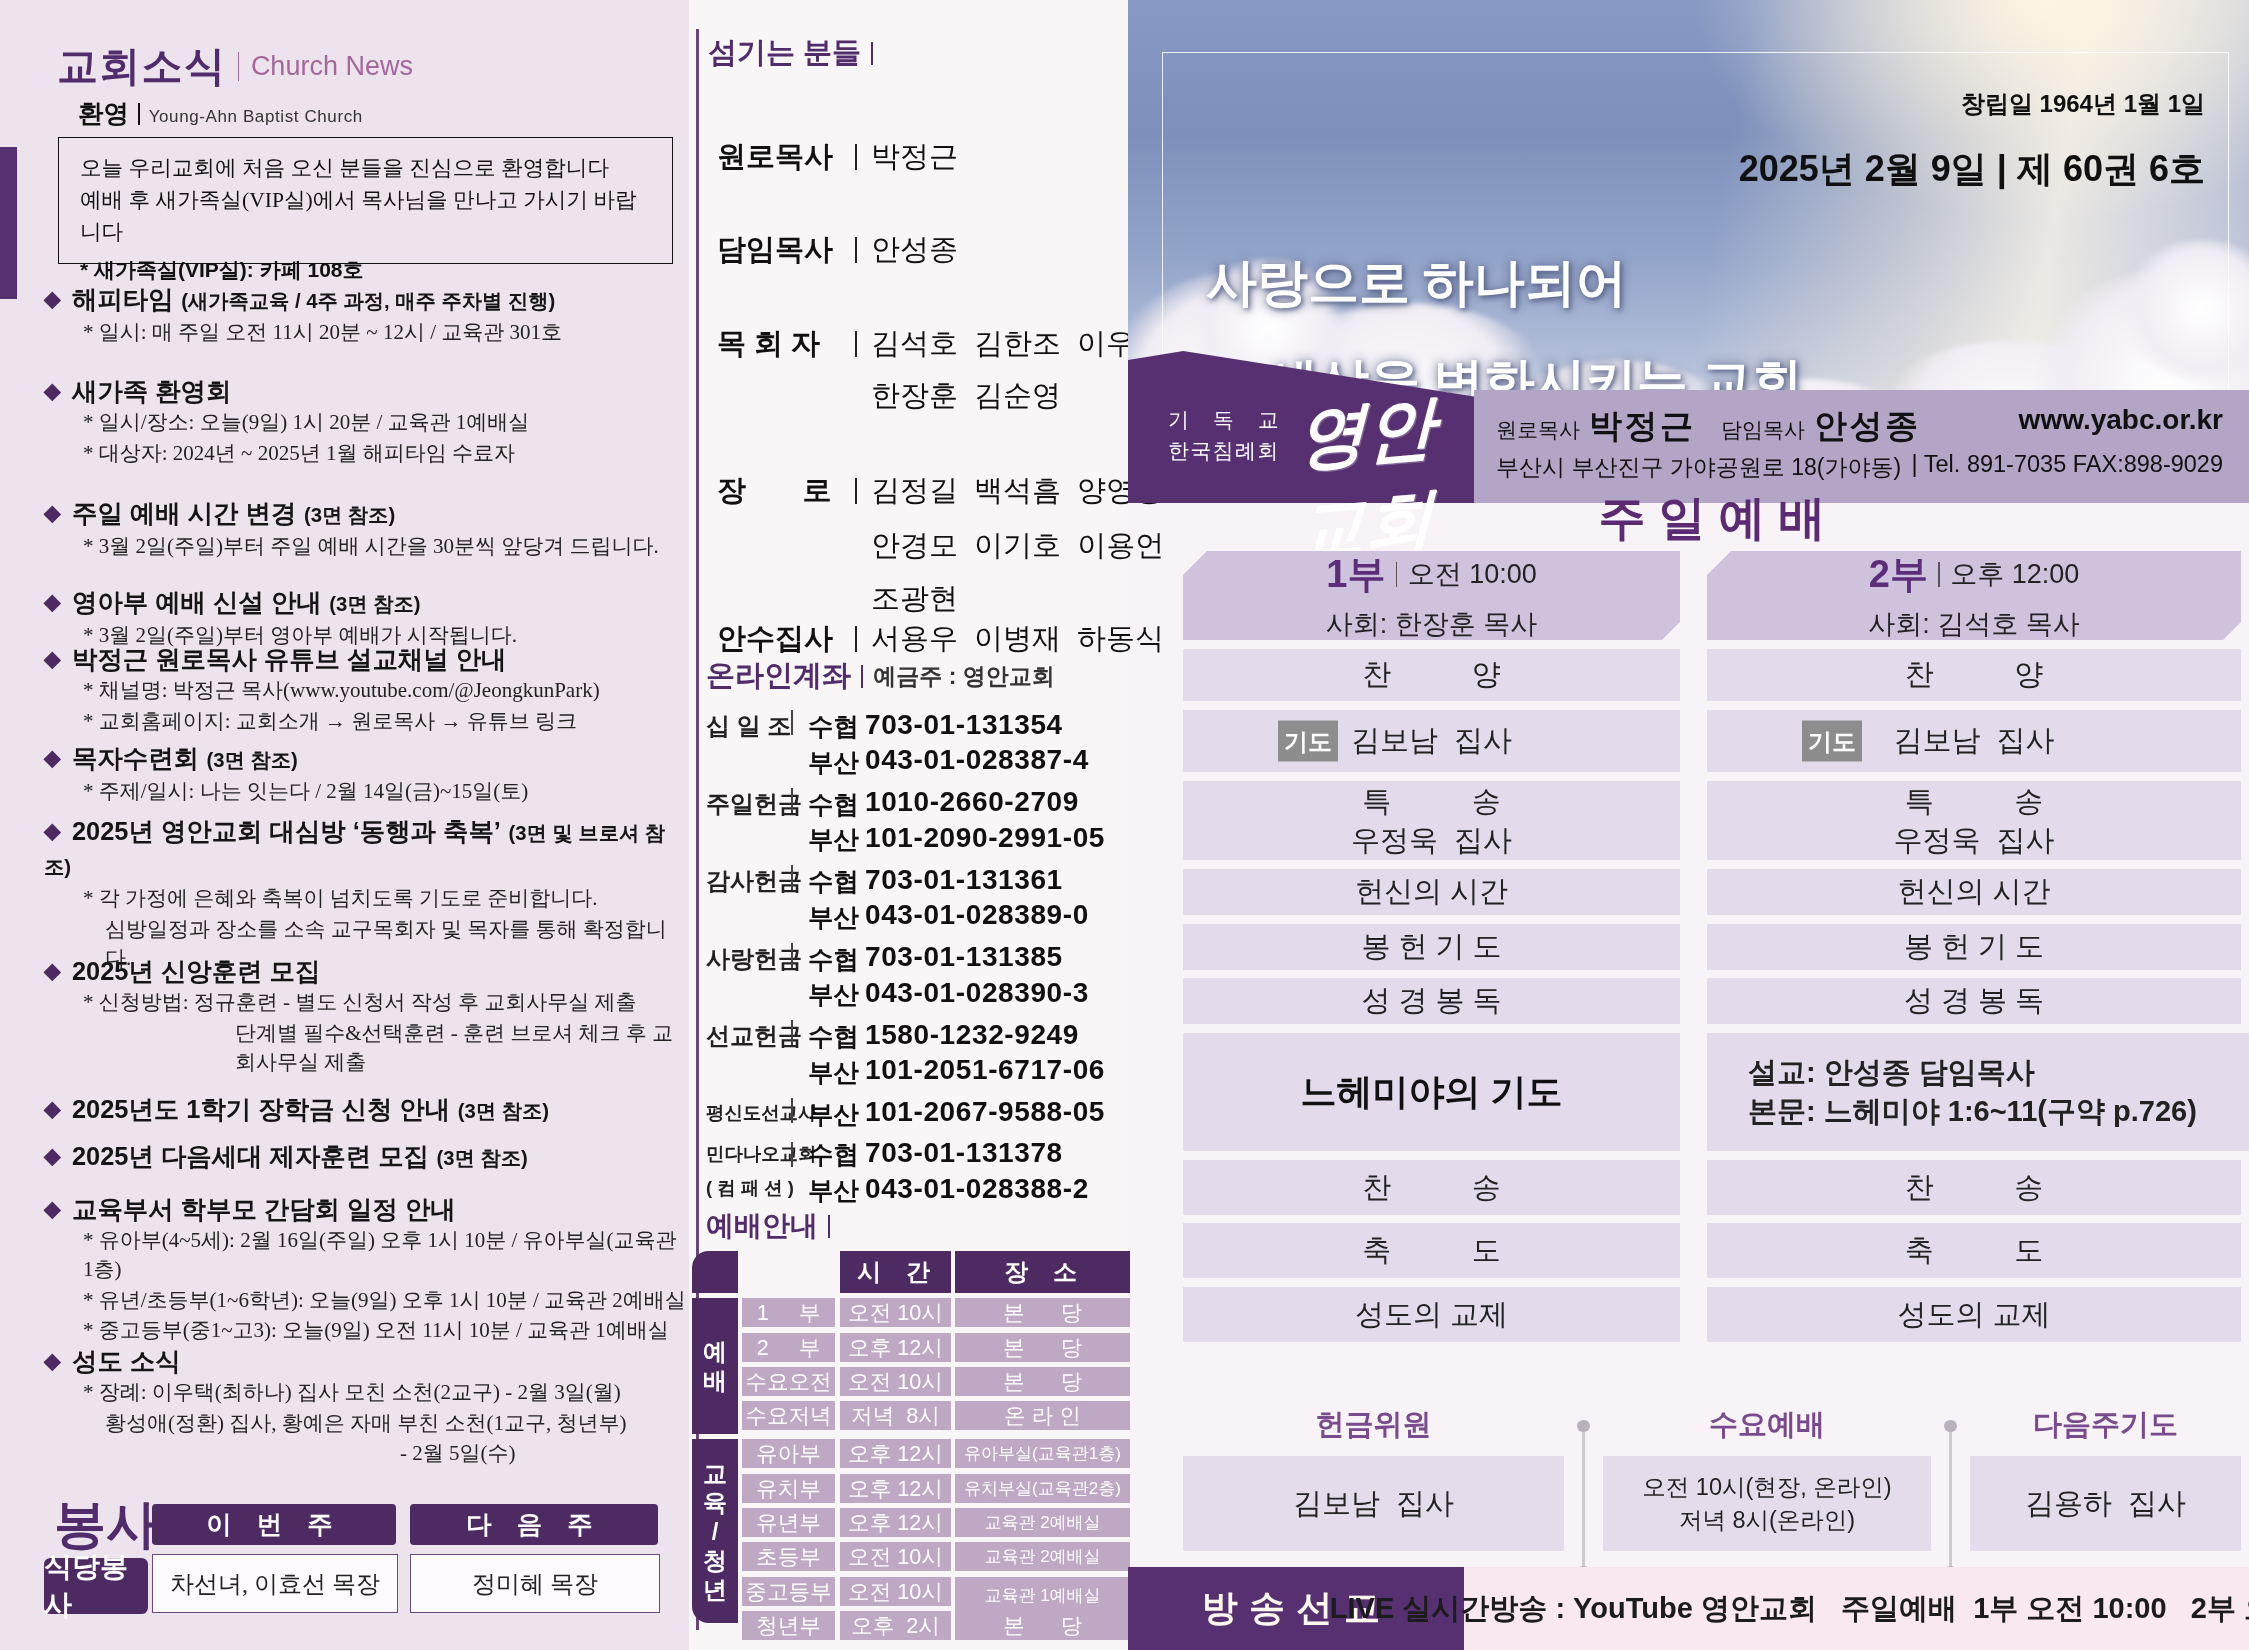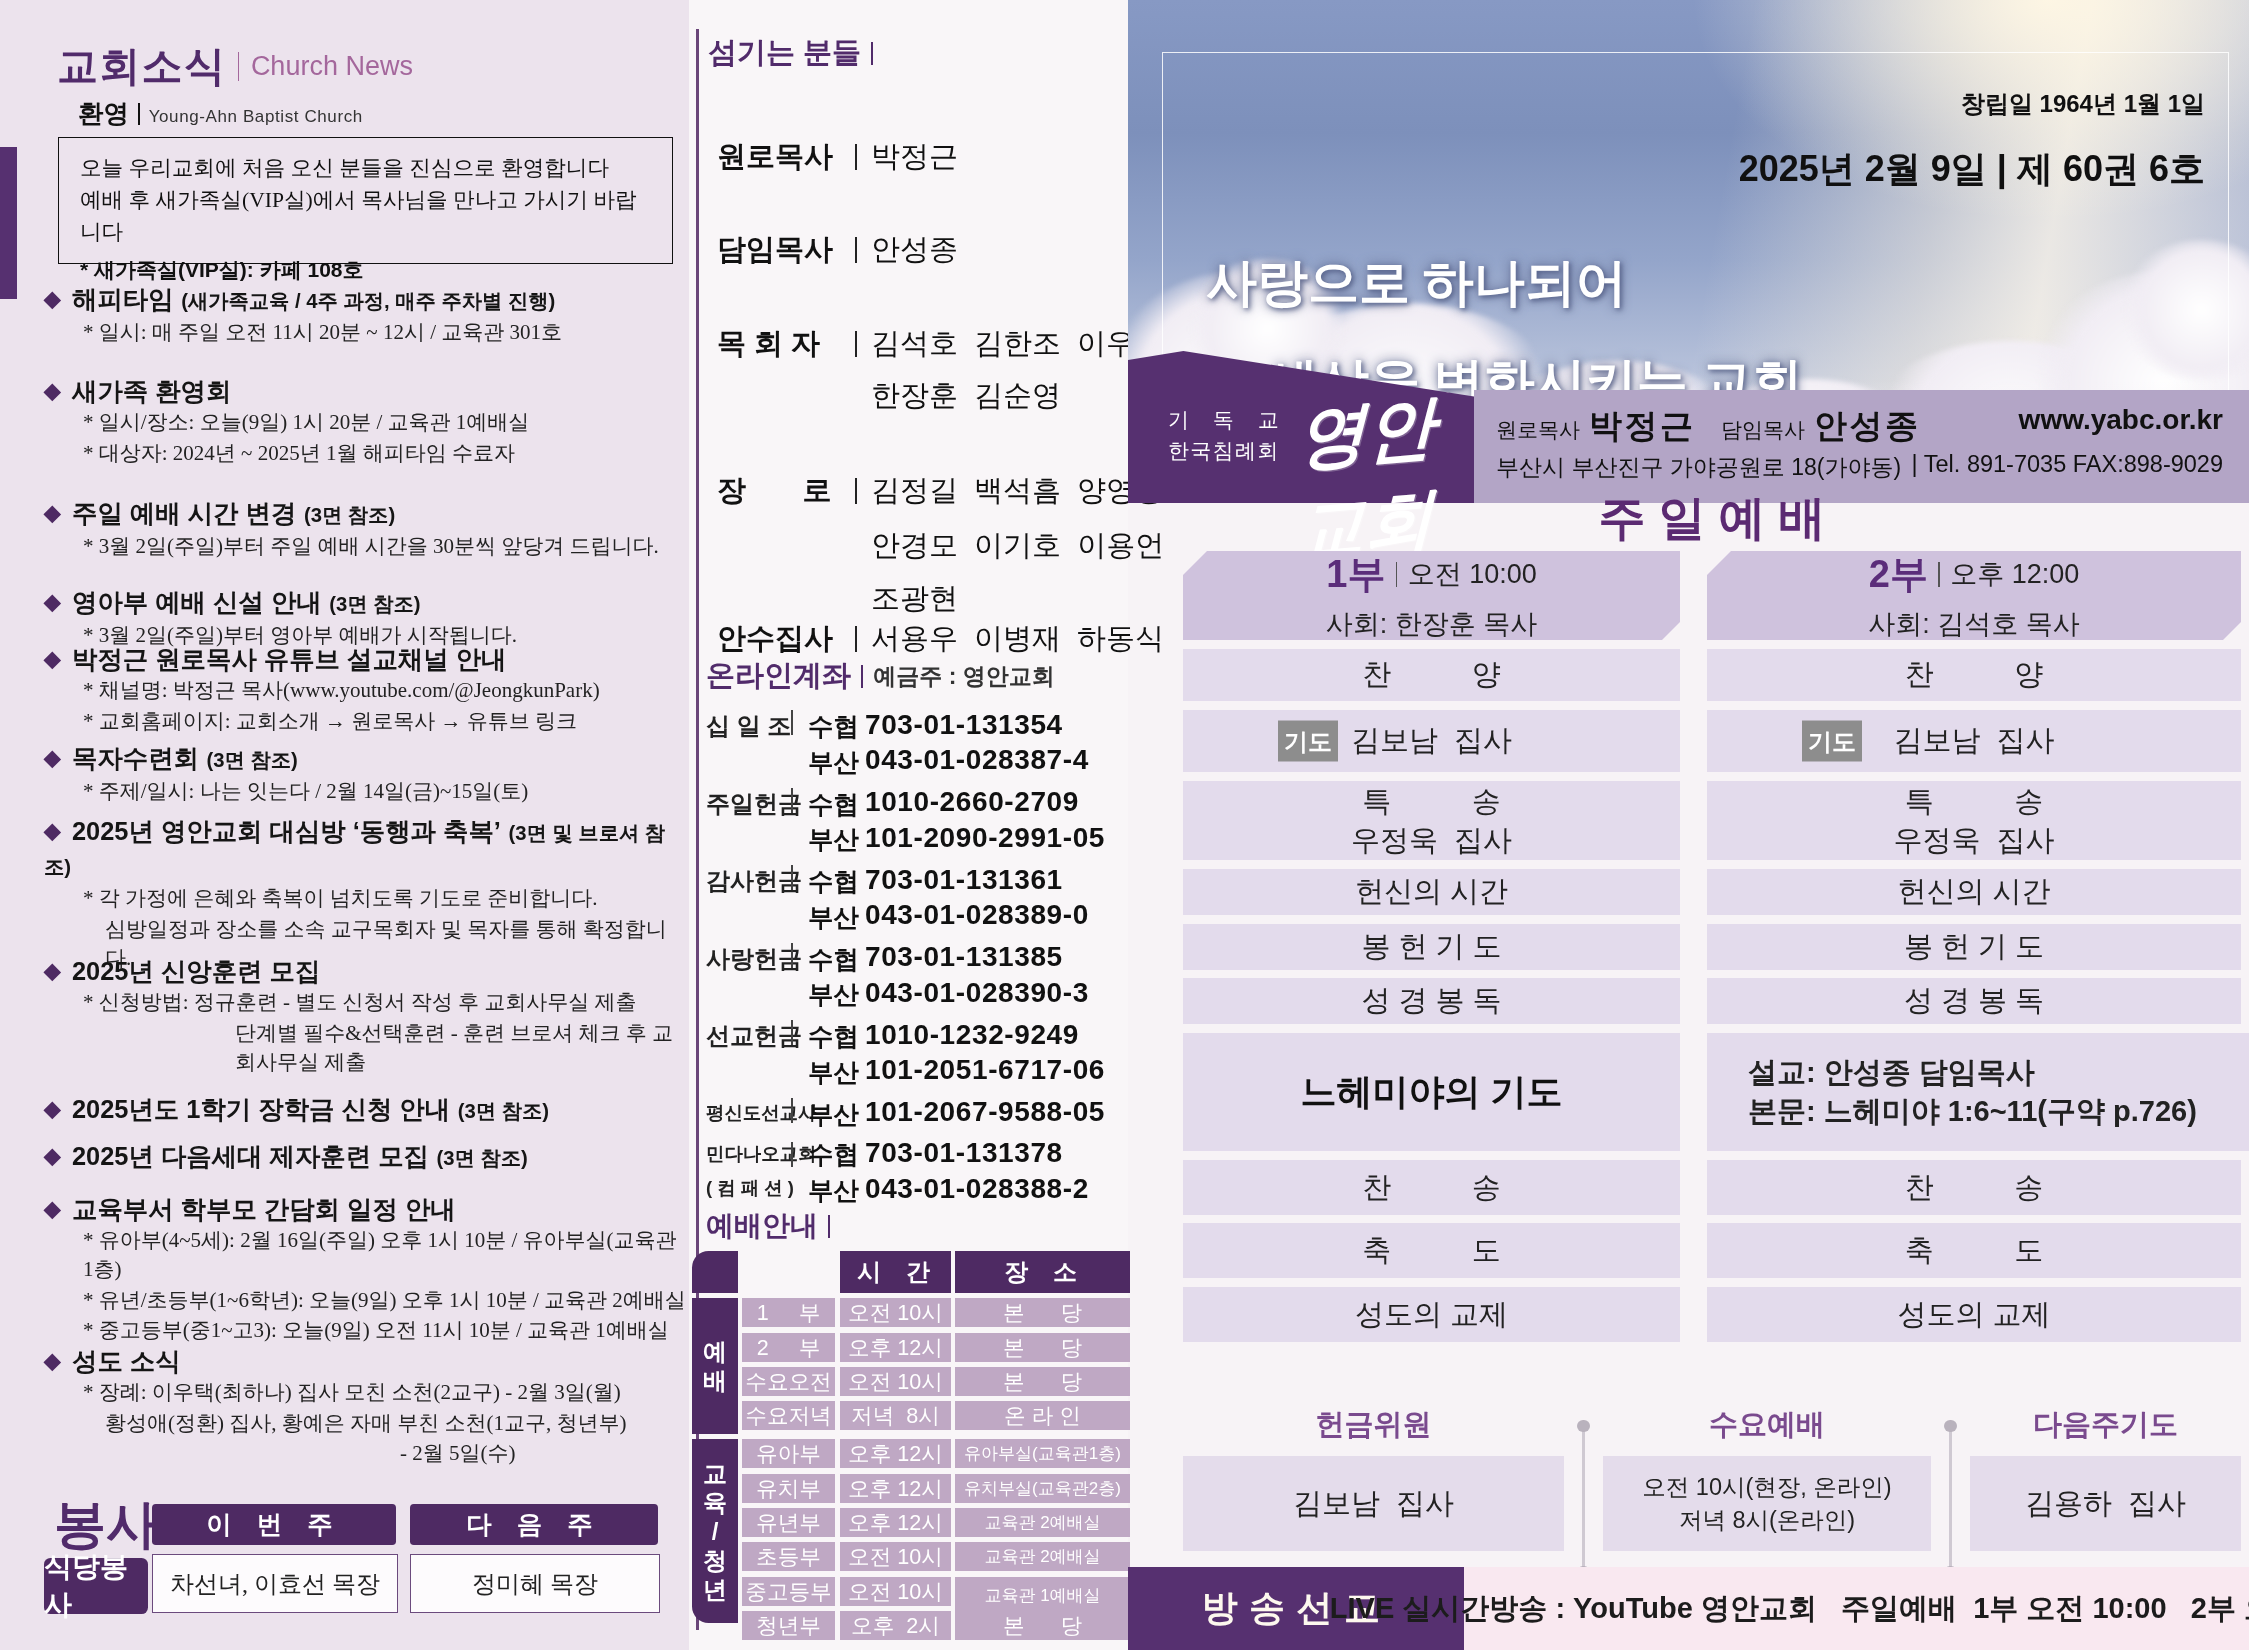--- a/index.html
+++ b/index.html
@@ -298,21 +298,21 @@
   <div class="abs ac-name" style="top:943px">사랑헌금</div>
   <div class="abs ac-bar" style="top:943px"></div>
   <div class="abs ac-bank" style="top:943px">수협</div>
   <div class="abs ac-num" style="top:941px">703-01-131385</div>
   <div class="abs ac-bank" style="top:978px">부산</div>
   <div class="abs ac-num" style="top:977px">043-01-028390-3</div>
 
   <div class="abs ac-name" style="top:1020px">선교헌금</div>
   <div class="abs ac-bar" style="top:1020px"></div>
   <div class="abs ac-bank" style="top:1020px">수협</div>
-  <div class="abs ac-num" style="top:1019px">1010-1232-9249</div>
+  <div class="abs ac-num" style="top:1019px">1580-1232-9249</div>
   <div class="abs ac-bank" style="top:1056px">부산</div>
   <div class="abs ac-num" style="top:1054px">101-2051-6717-06</div>
 
   <div class="abs ac-name small" style="top:1100px">평신도선교사</div>
   <div class="abs ac-bar" style="top:1098px"></div>
   <div class="abs ac-bank" style="top:1098px">부산</div>
   <div class="abs ac-num" style="top:1096px">101-2067-9588-05</div>
 
   <div class="abs ac-name small" style="top:1141px">민다나오교회</div>
   <div class="abs ac-name small" style="top:1175px">( 컴 패 션 )</div>

